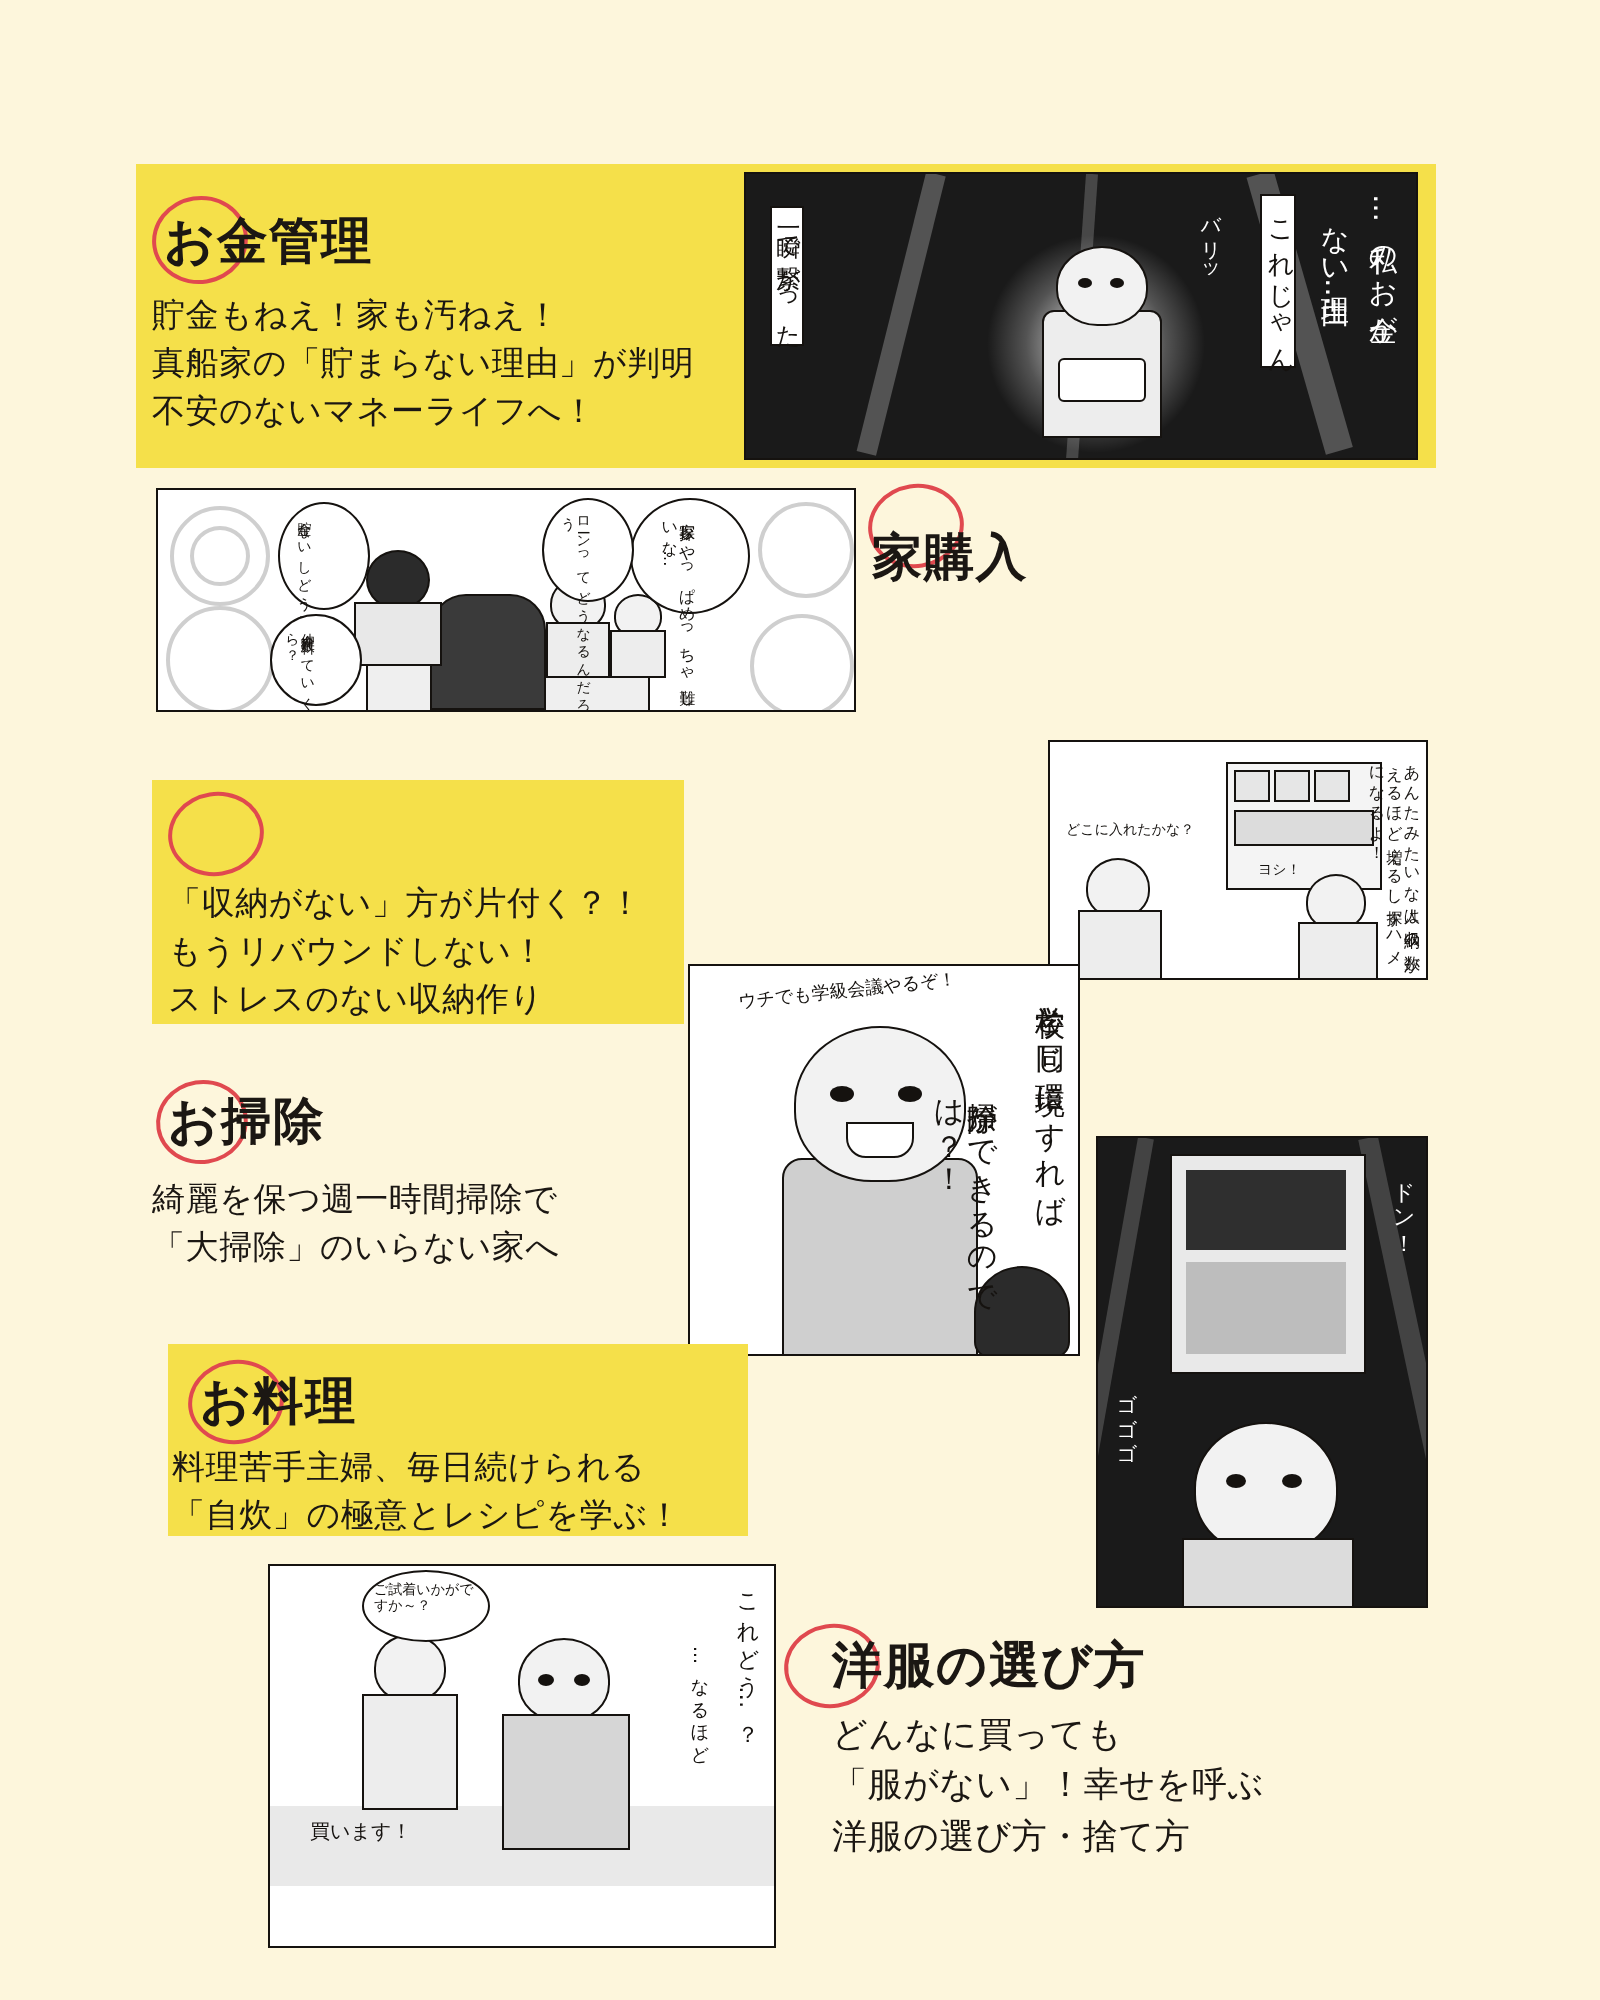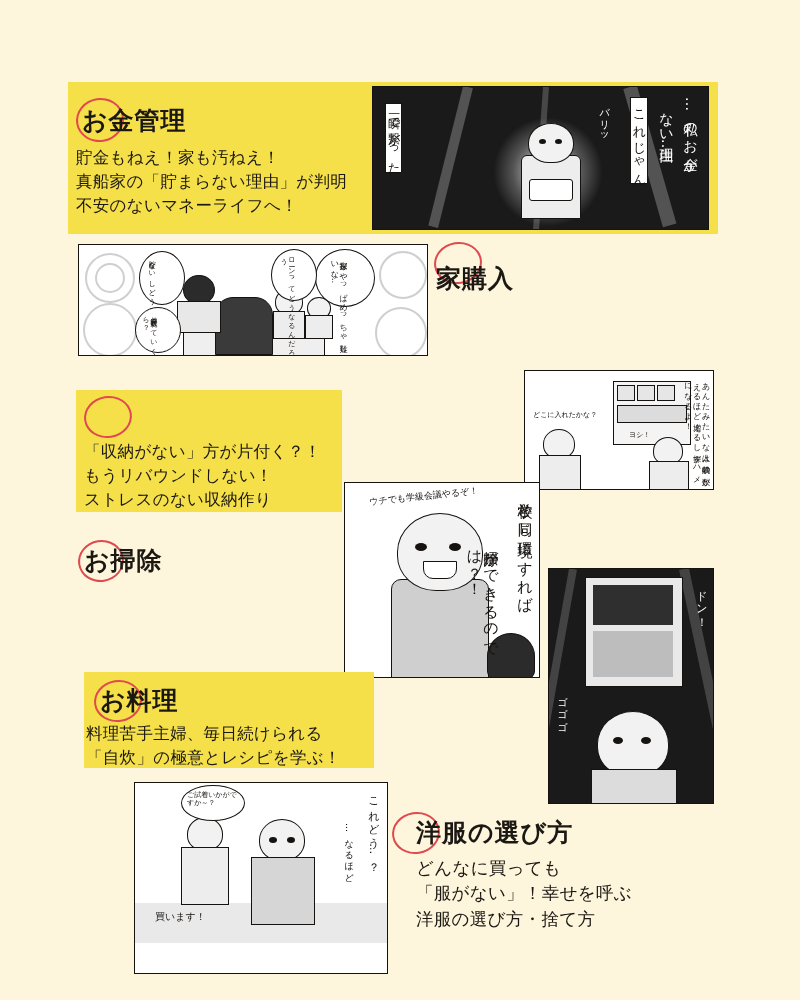--- a/index.html
+++ b/index.html
@@ -246,20 +246,22 @@
       <div style="position:absolute; left:78px; top:78px; width:32px; height:16px; background:#fff; border:1.4px solid #15120f; border-radius:0 0 10px 10px;"></div>
       <div class="figure" style="left:142px; top:150px; width:46px; height:44px; background:#2b2b2b; border-radius:50% 50% 8px 8px;"></div>
       <div class="vtext" style="right:6px; top:8px; font-size:15px;">学校と同じ環境にすれば</div>
       <div class="vtext" style="right:40px; top:56px; font-size:15px;">掃除ができるのでは？！</div>
       <div class="htext" style="left:24px; top:8px; font-size:9px; transform:rotate(-6deg);">ウチでも学級会議やるぞ！</div>
     </div>
   </div>
 
   <div class="circle-mark" style="left:78px; top:540px; width:42px; height:38px;"></div>
   <div class="heading" style="left:84px; top:544px;">お掃除</div>
+  <div class="body-text" style="left:76px; top:588px; width:280px;">綺麗を保つ週一時間掃除で
+「大掃除」のいらない家へ</div>
 
   <div class="band" style="left:84px; top:672px; width:290px; height:96px;"></div>
 
   <div class="panel dark" style="left:548px; top:568px; width:166px; height:236px;">
     <div class="panel-inner">
       <div class="ray" style="left:20px; top:0; width:8px; height:236px; transform:rotate(10deg); opacity:.18;"></div>
       <div class="ray" style="left:130px; top:0; width:10px; height:236px; transform:rotate(-12deg); opacity:.18;"></div>
       <div style="position:absolute; left:36px; top:8px; width:96px; height:108px; background:#e9e9e9; border:1.6px solid #15120f;"></div>
       <div style="position:absolute; left:44px; top:16px; width:80px; height:40px; background:#2f2f2f;"></div>
       <div style="position:absolute; left:44px; top:62px; width:80px; height:46px; background:#bdbdbd;"></div>

